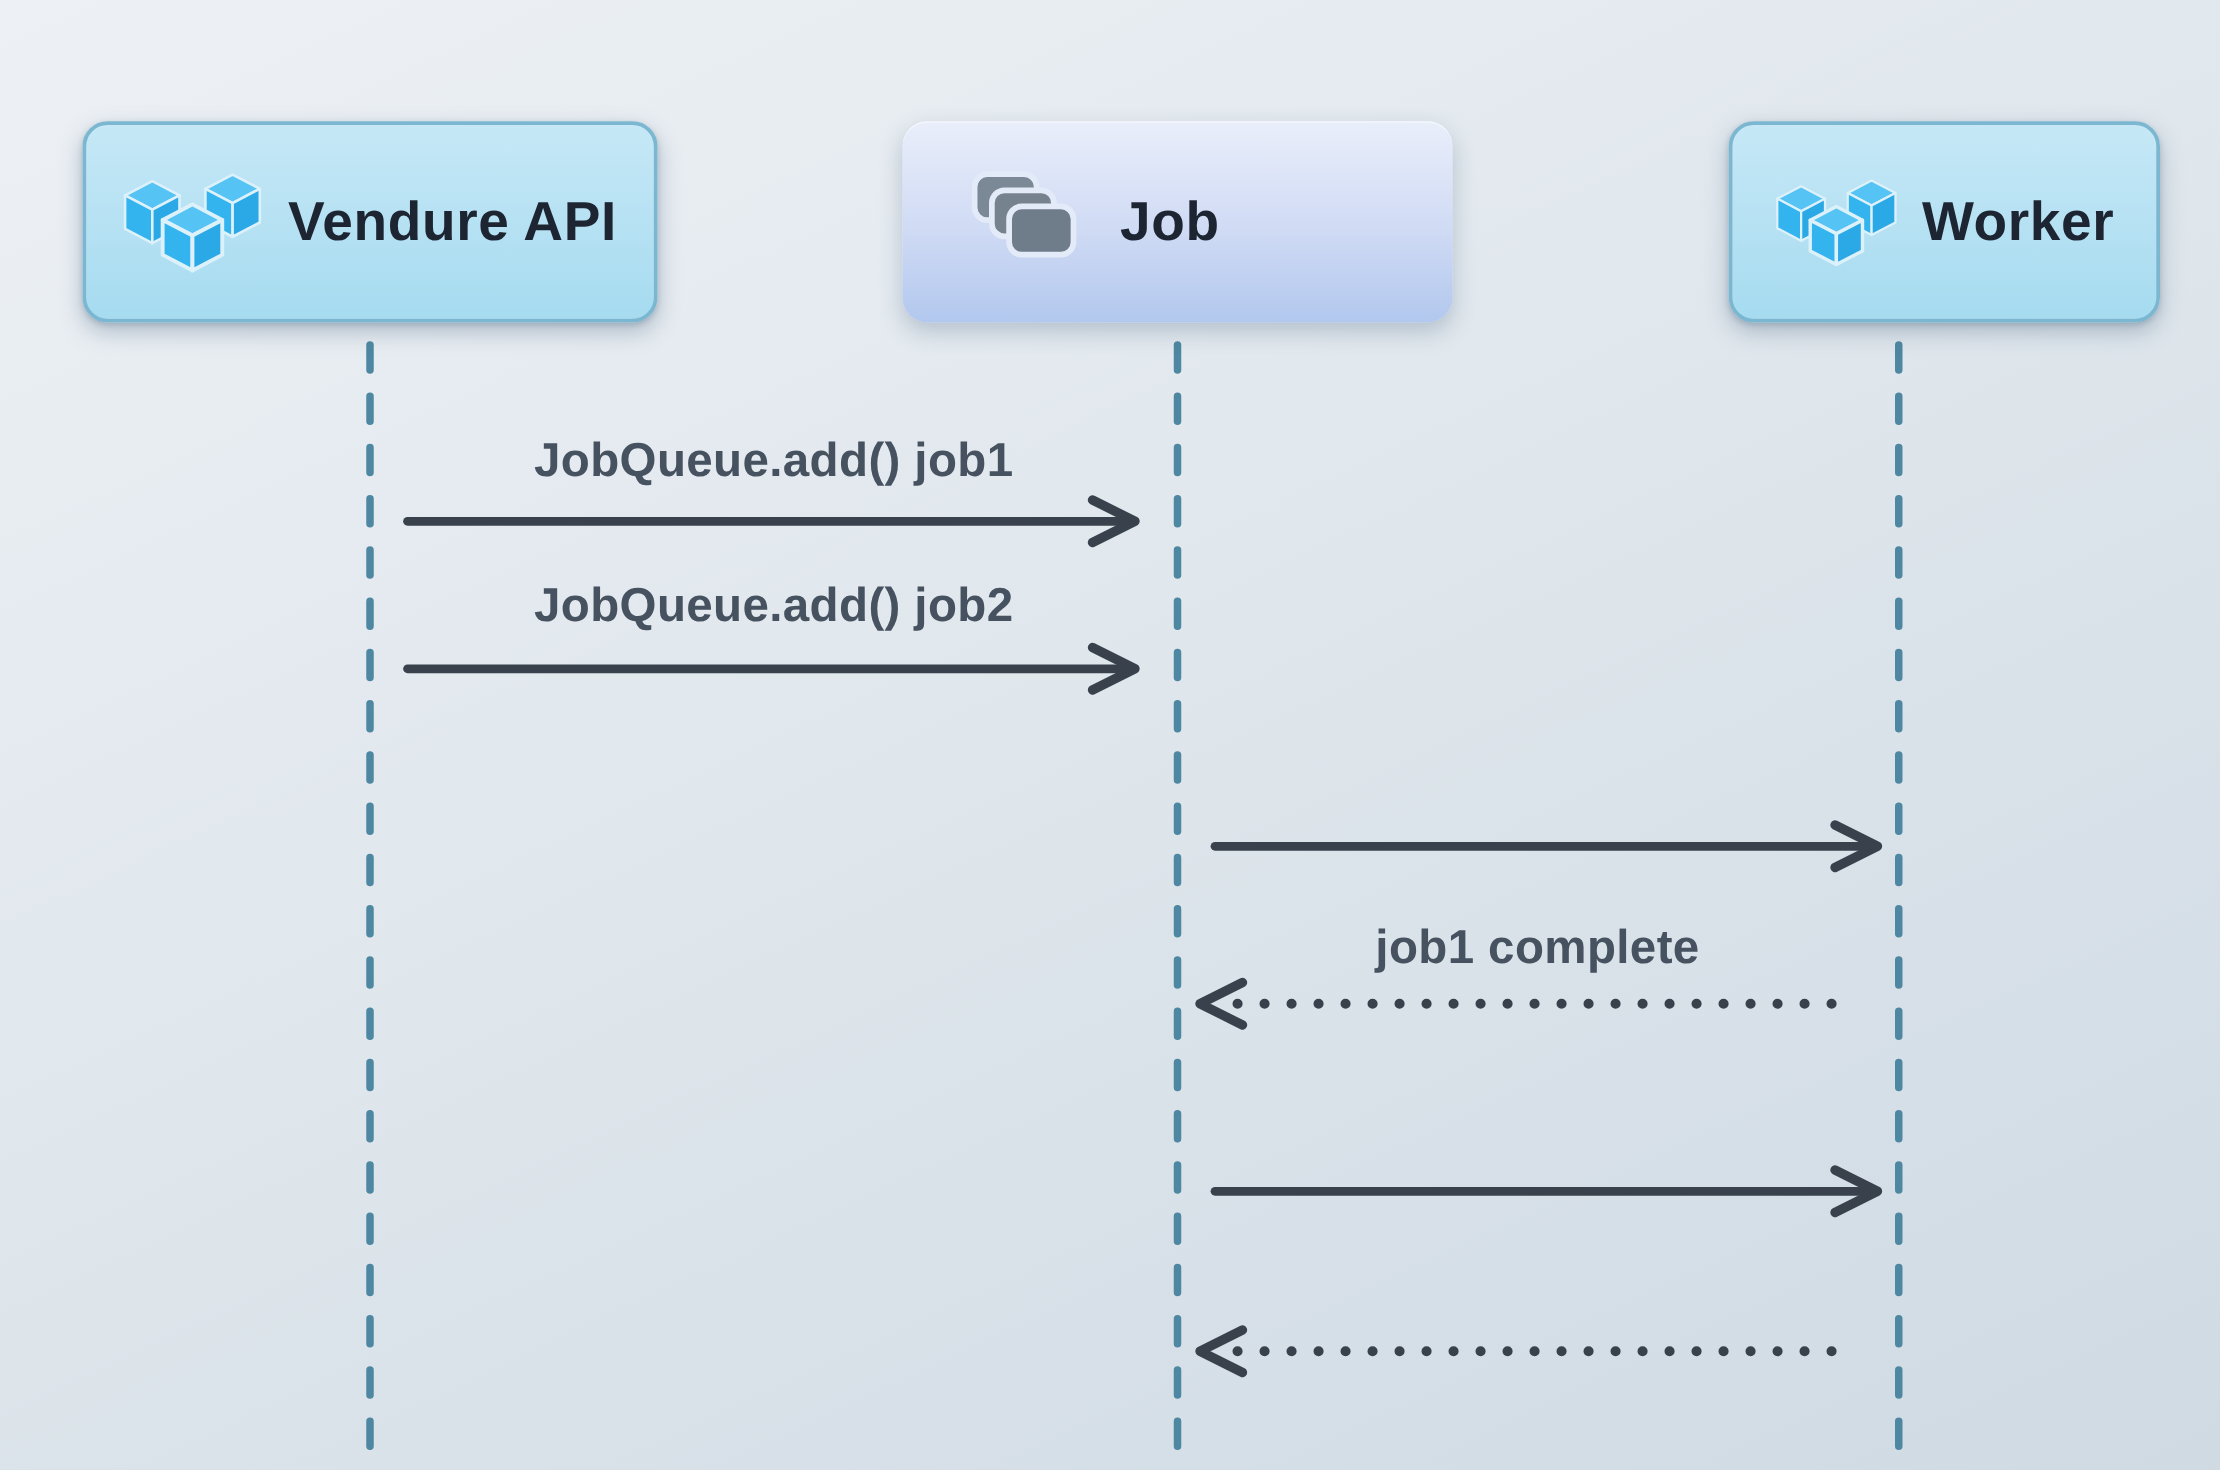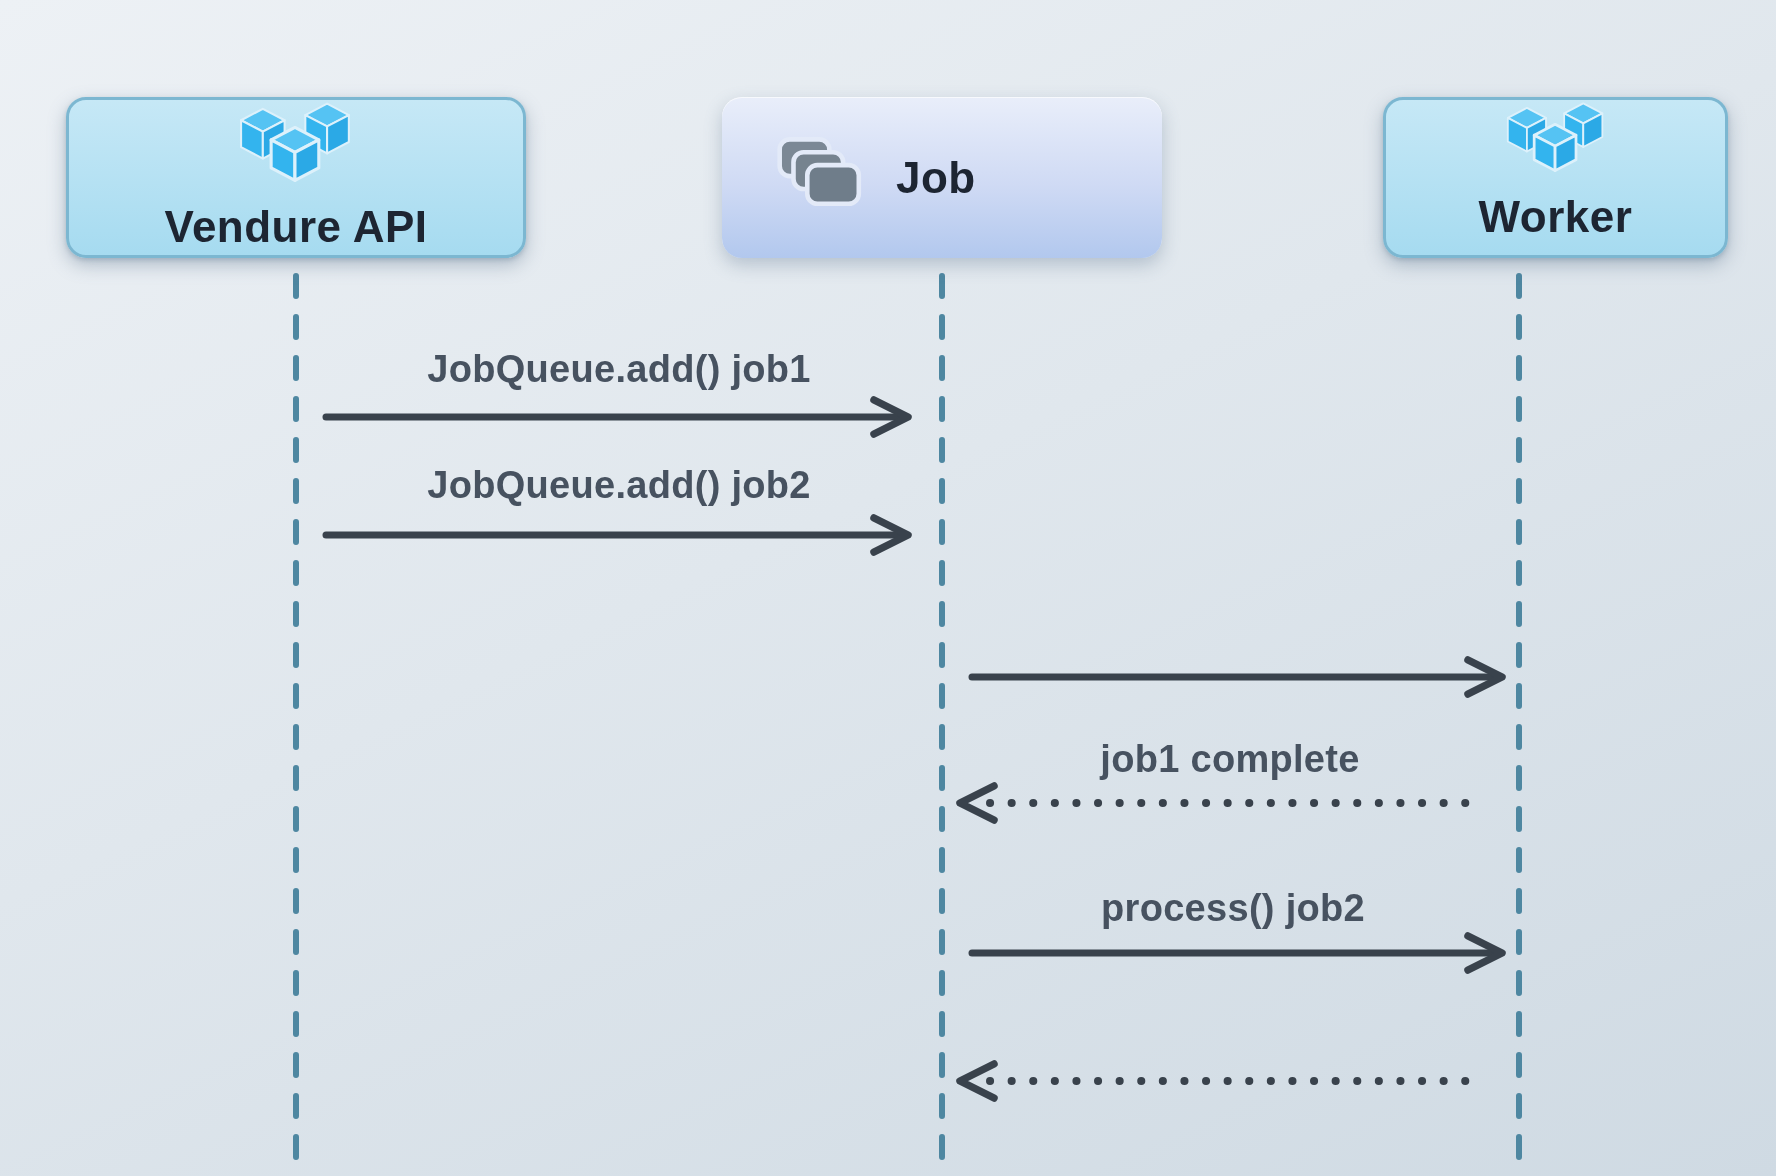--- a/index.html
+++ b/index.html
@@ -16,21 +16,21 @@
   .participant{
     position:absolute;top:97px;height:161px;
     display:flex;align-items:center;
     border-radius:20px;
     box-sizing:border-box;
     box-shadow:0 7px 18px rgba(84,110,136,.38),0 2px 4px rgba(84,110,136,.25);
   }
   .participant.blue{
     background:linear-gradient(180deg,var(--participant-box-fill-top) 0%,var(--participant-box-fill-bottom) 100%);
     border:3px solid var(--participant-box-border);
-    justify-content:flex-start;gap:18px;flex-direction:column;
+    justify-content:center;gap:18px;
   }
   .participant.gray{
     background:linear-gradient(180deg,var(--job-box-fill-top) 0%,#cfdaf4 55%,var(--job-box-fill-bottom) 100%);
     box-shadow:inset 0 1px 0 rgba(255,255,255,.65),0 7px 18px rgba(84,110,136,.32);
     justify-content:flex-start;gap:28px;padding-left:54px;
   }
   #participant-vendure-api{left:66px;width:460px;}
   #participant-job{left:722px;width:440px;}
   #participant-worker{left:1347px;width:345px;margin-left:36px;}
   .participant .label{
@@ -143,15 +143,14 @@
         <path d="M31 38 L54 50 L54 77 L31 65 Z" style="fill:var(--logo-blue-left)"></path>
         <path d="M77 38 L54 50 L54 77 L77 65 Z" style="fill:var(--logo-blue-right)"></path>
       </g>
     </svg>
     <span class="label">Worker</span>
   </div>
 
   <div class="msg" id="msg-0">JobQueue.add() job1</div>
   <div class="msg" id="msg-1">JobQueue.add() job2</div>
   <div class="msg" id="msg-3">job1 complete</div>
-  <div class="msg" id="msg-4">process() job2</div>
 
 </div>
 
 </body></html>

